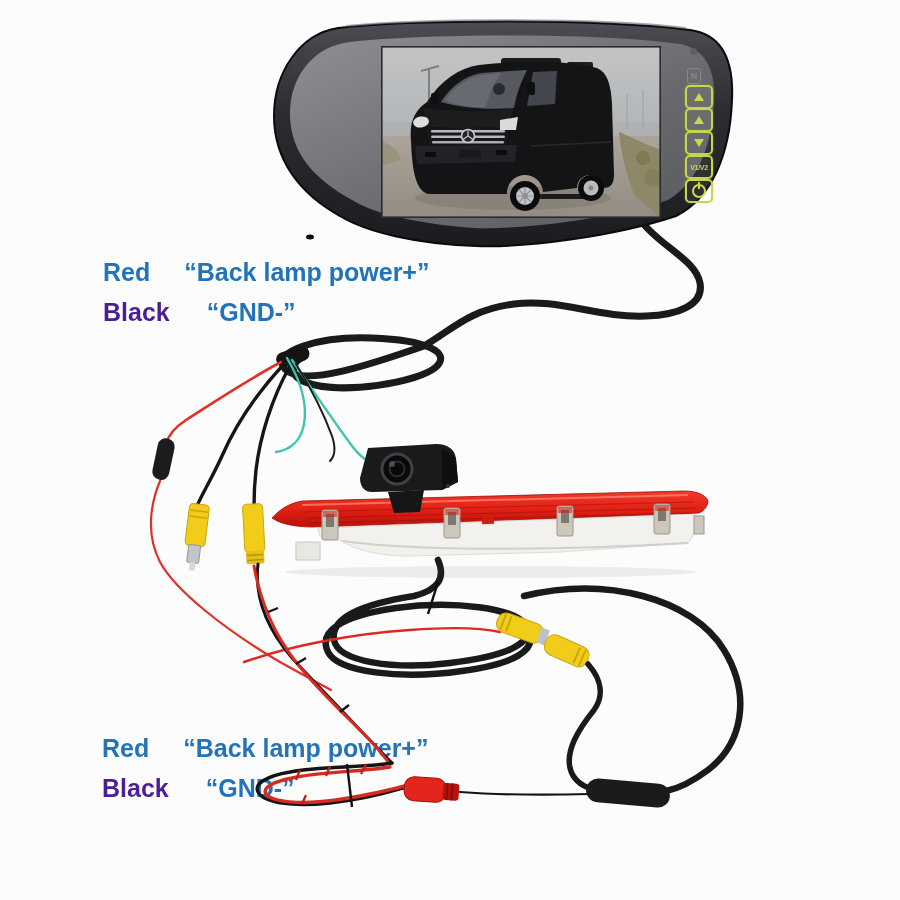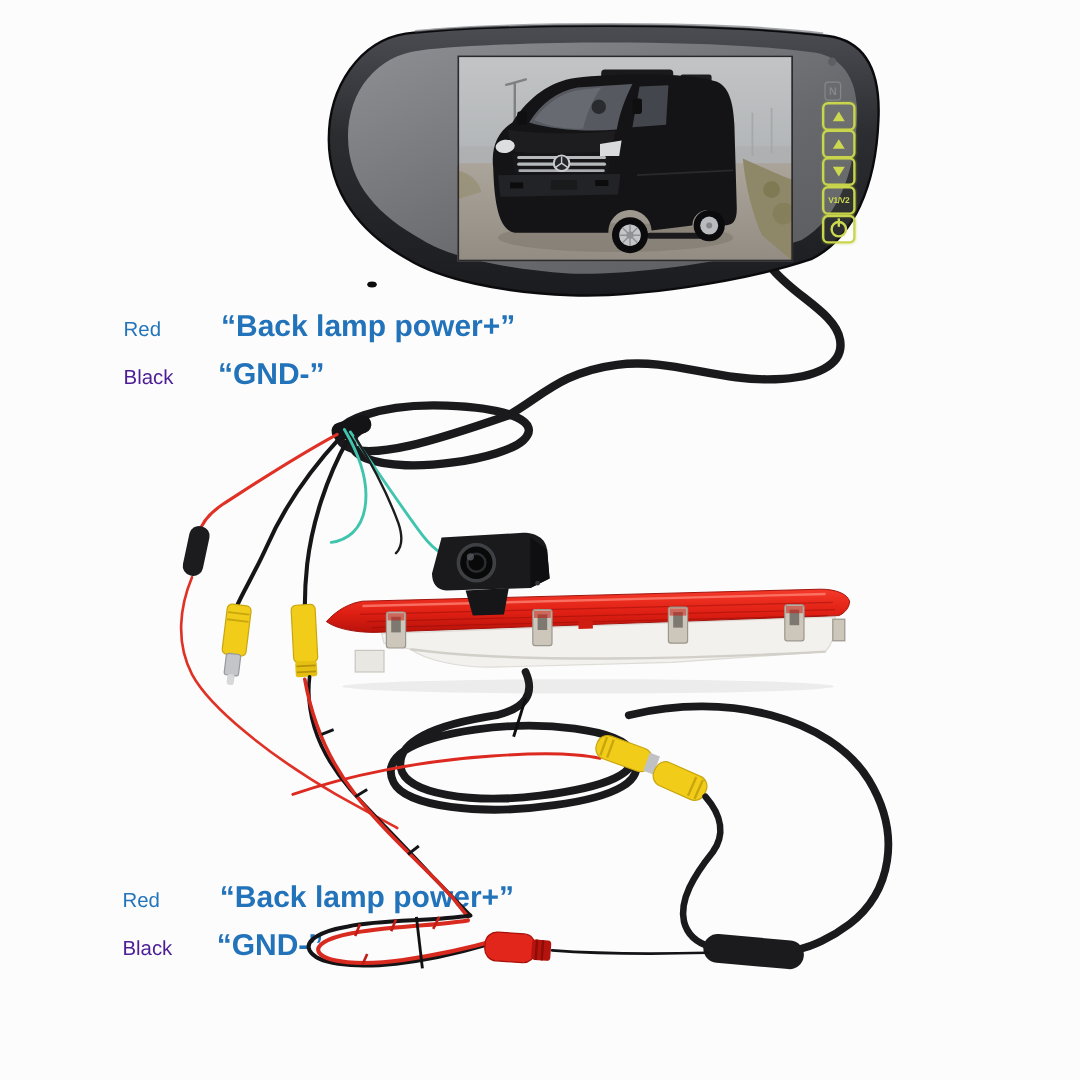--- a/index.html
+++ b/index.html
@@ -5,23 +5,23 @@
   html,body{margin:0;padding:0;}
   body{
     width:900px;height:900px;position:relative;overflow:hidden;
     background:#fcfcfd;
     font-family:"Liberation Sans", sans-serif;
   }
   .layer{position:absolute;inset:0;pointer-events:none;}
   
   .note{position:absolute;z-index:2;}
   .note-line{display:flex;align-items:baseline;height:26px;margin-bottom:14px;white-space:nowrap;}
-  .wire-name{font-size:17px;font-weight:400;color:#2474ba;}
+  .wire-name{font-size:25px;font-weight:700;color:#2474ba;}
   .wire-name.dark{color:#4c1d95;}
-  .wire-desc{font-size:25px;font-weight:600;color:#2273b9;margin-left:50px;}
+  .wire-desc{font-size:25px;font-weight:600;color:#2273b9;margin-left:34px;}
   .note-line.l2 .wire-desc{margin-left:37px;}
   
   .mirror{position:absolute;left:266px;top:12px;width:476px;height:244px;z-index:5;}
   .mirror svg{display:block;}
   .btn-col{position:absolute;left:419px;top:0;width:26px;height:244px;}
   .tbtn{position:absolute;left:0;width:24px;height:20px;border:2px solid #c9d54d;border-radius:5px;
         background:rgba(250,255,220,0.05);display:flex;align-items:center;justify-content:center;
         box-shadow:0 0 2px rgba(190,205,60,.5);}
   .tri-up{width:0;height:0;border-left:5px solid transparent;border-right:5px solid transparent;border-bottom:8px solid #ccd850;}
   .tri-down{width:0;height:0;border-left:5px solid transparent;border-right:5px solid transparent;border-top:8px solid #ccd850;}

